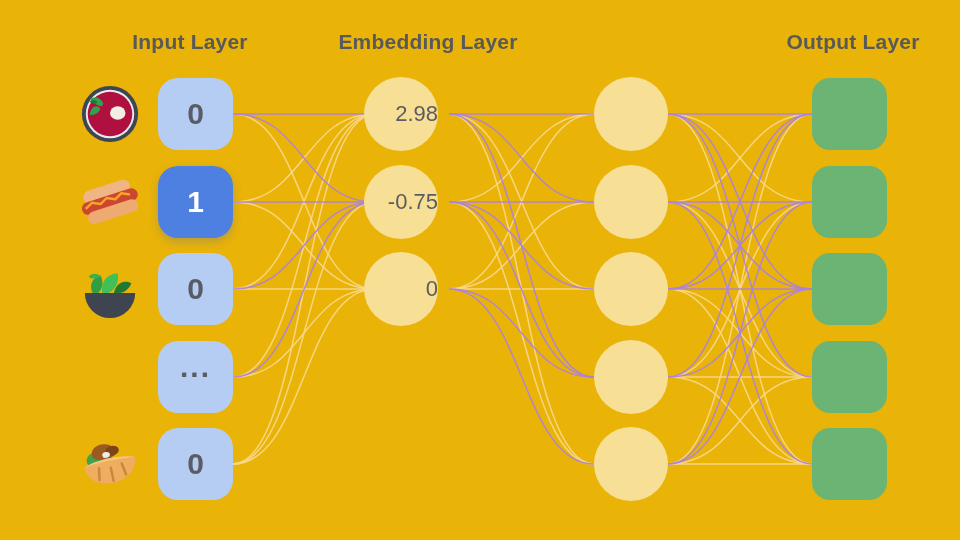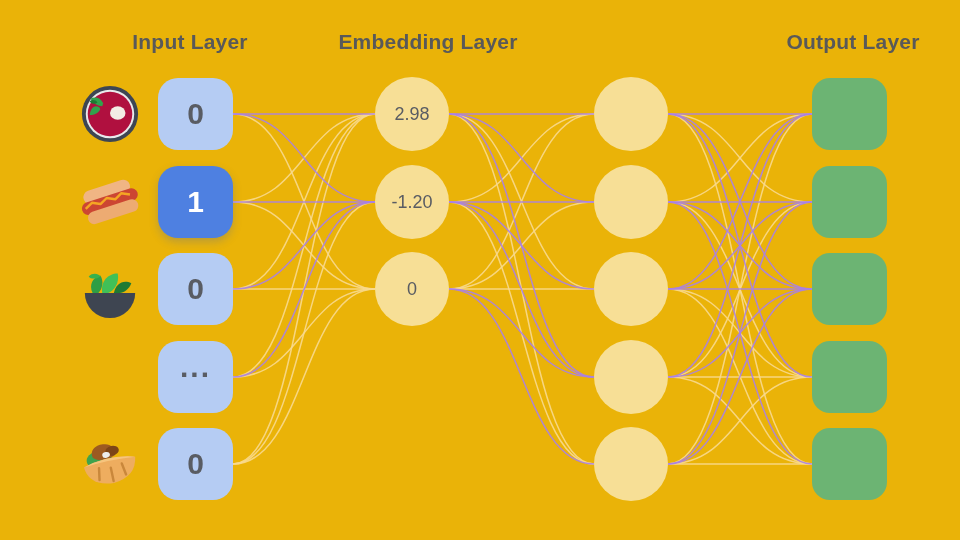--- a/index.html
+++ b/index.html
@@ -21,24 +21,24 @@
     display:flex;align-items:center;justify-content:center;
     font-size:30px;font-weight:bold;color:var(--input_text,#595c63);
   }
   .input-node.active{
     background:var(--input_node_active,#4e80e1);
     color:var(--input_active_text,#ffffff);
     box-shadow:0 4px 8px rgba(62,96,180,.28);
   }
   .input-node.dots span{display:inline-block;transform:translateY(-28%);letter-spacing:2px;}
   .emb-node{
-    position:absolute;left:375px;width:74px;height:74px;border-radius:50%;
+    position:absolute;left:364px;width:74px;height:74px;border-radius:50%;
     background:var(--embedding_node,#f7df96);
-    display:flex;align-items:center;justify-content:center;
-    font-size:18px;color:var(--input_text,#595c63);
+    display:flex;align-items:center;justify-content:flex-end;
+    font-size:22px;color:var(--input_text,#595c63);
   }
   .hidden-node{
     position:absolute;left:594px;width:74px;height:74px;border-radius:50%;
     background:var(--hidden_node,#f7df96);
   }
   .output-node{
     position:absolute;left:812px;width:75px;height:72px;border-radius:18px;
     background:var(--output_node,#6cb473);
   }
 </style>
@@ -166,21 +166,21 @@
       <span>...</span>
     </div>
   <div class="input-node" style="top:428px">
       <span>0</span>
     </div>
 
   <div class="emb-node" style="top:77px">
       <span>2.98</span>
     </div>
   <div class="emb-node" style="top:165px">
-      <span>-1.20</span>
+      <span>-0.75</span>
     </div>
   <div class="emb-node" style="top:252px">
       <span>0</span>
     </div>
 
   <div class="hidden-node" style="top:77px"></div>
   <div class="hidden-node" style="top:165px"></div>
   <div class="hidden-node" style="top:252px"></div>
   <div class="hidden-node" style="top:340px"></div>
   <div class="hidden-node" style="top:427px"></div>

